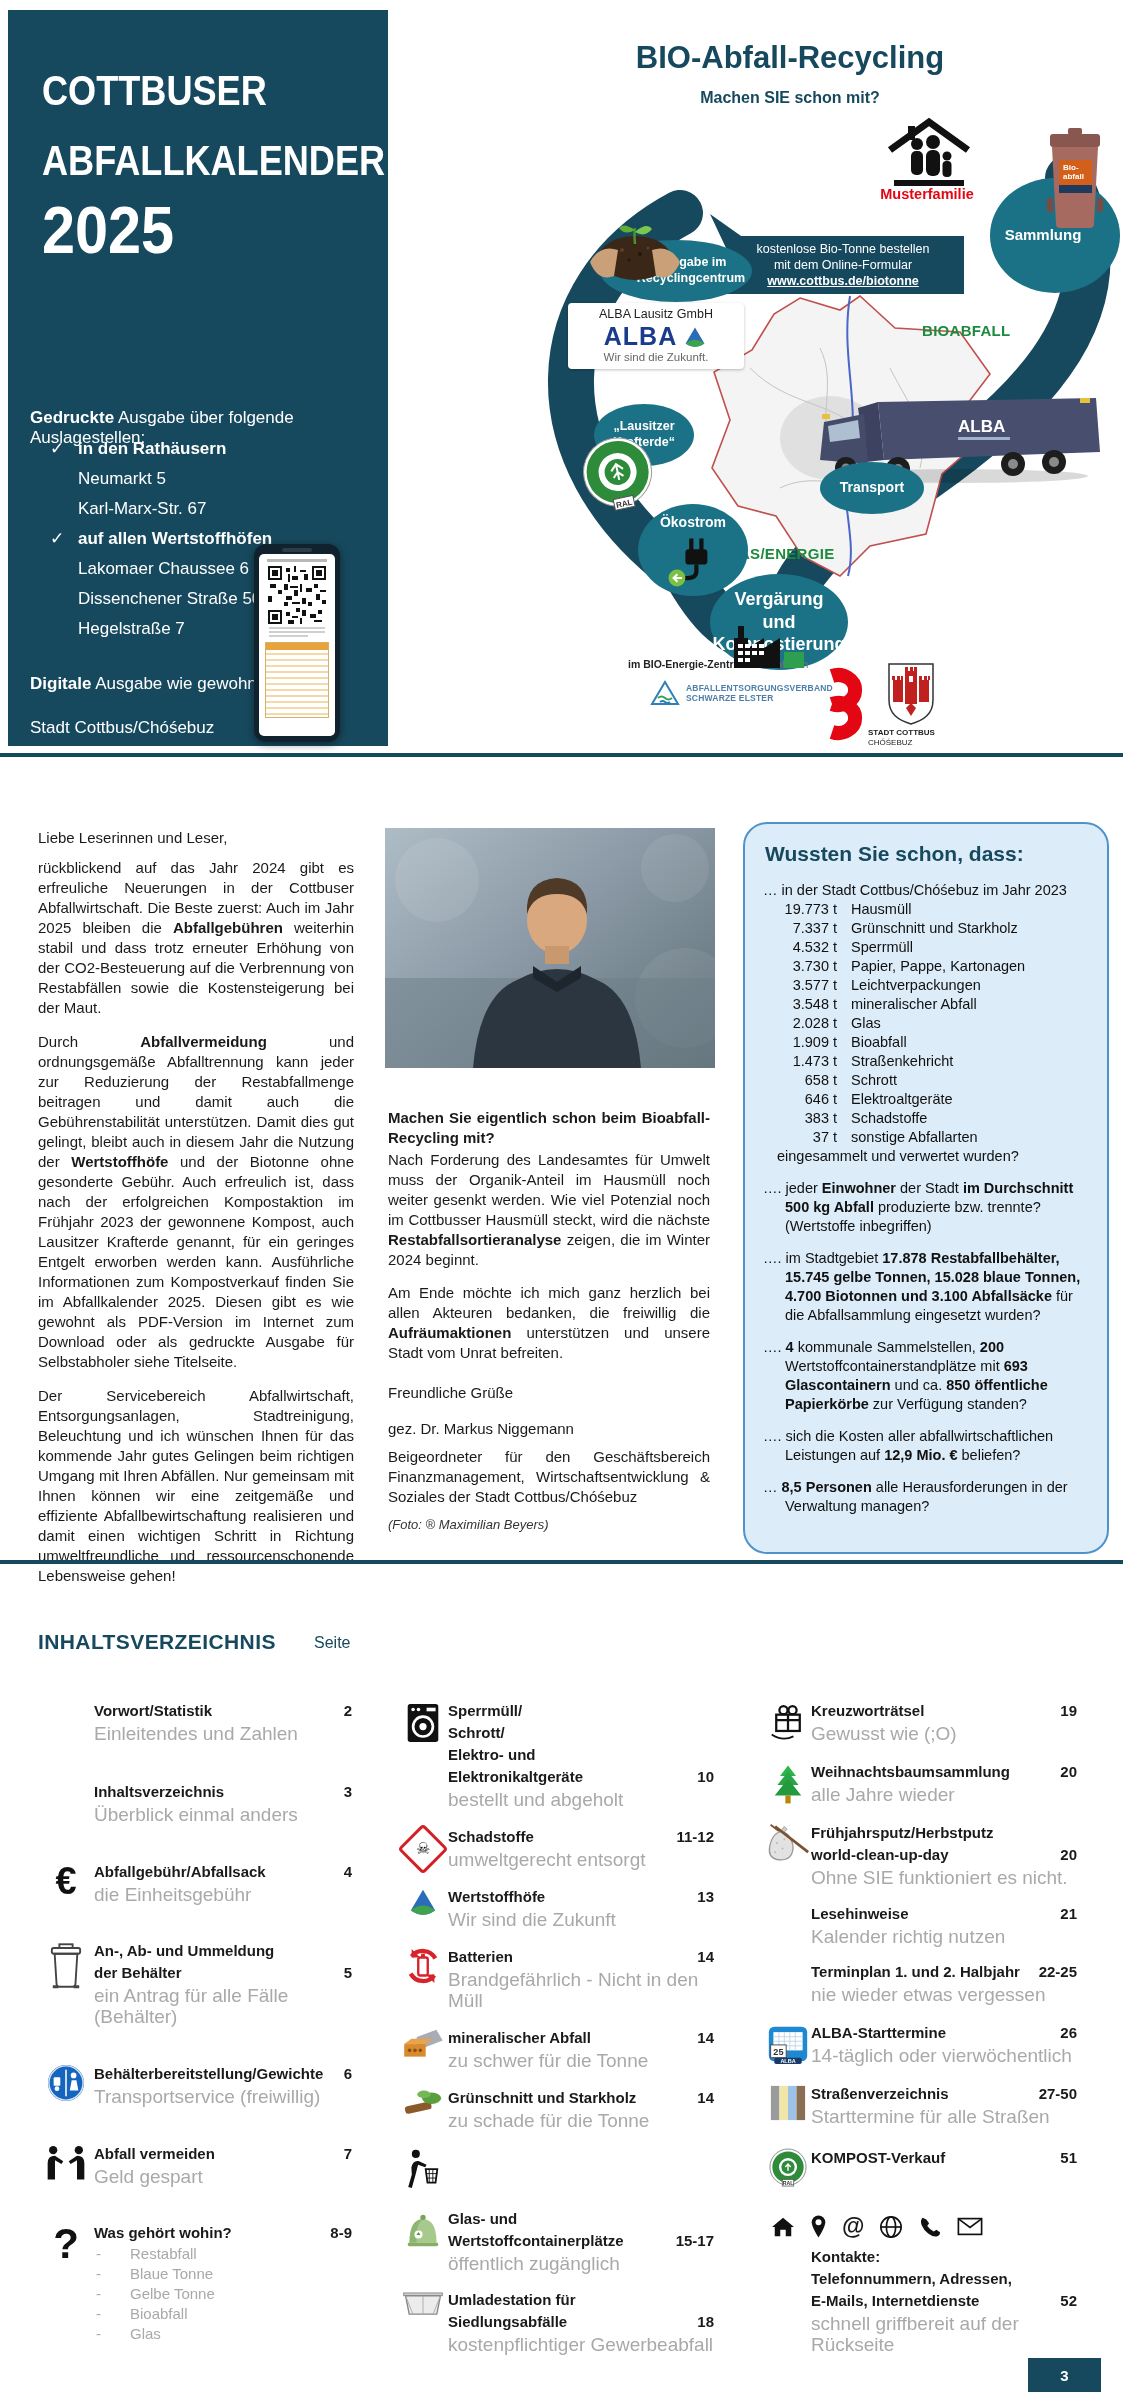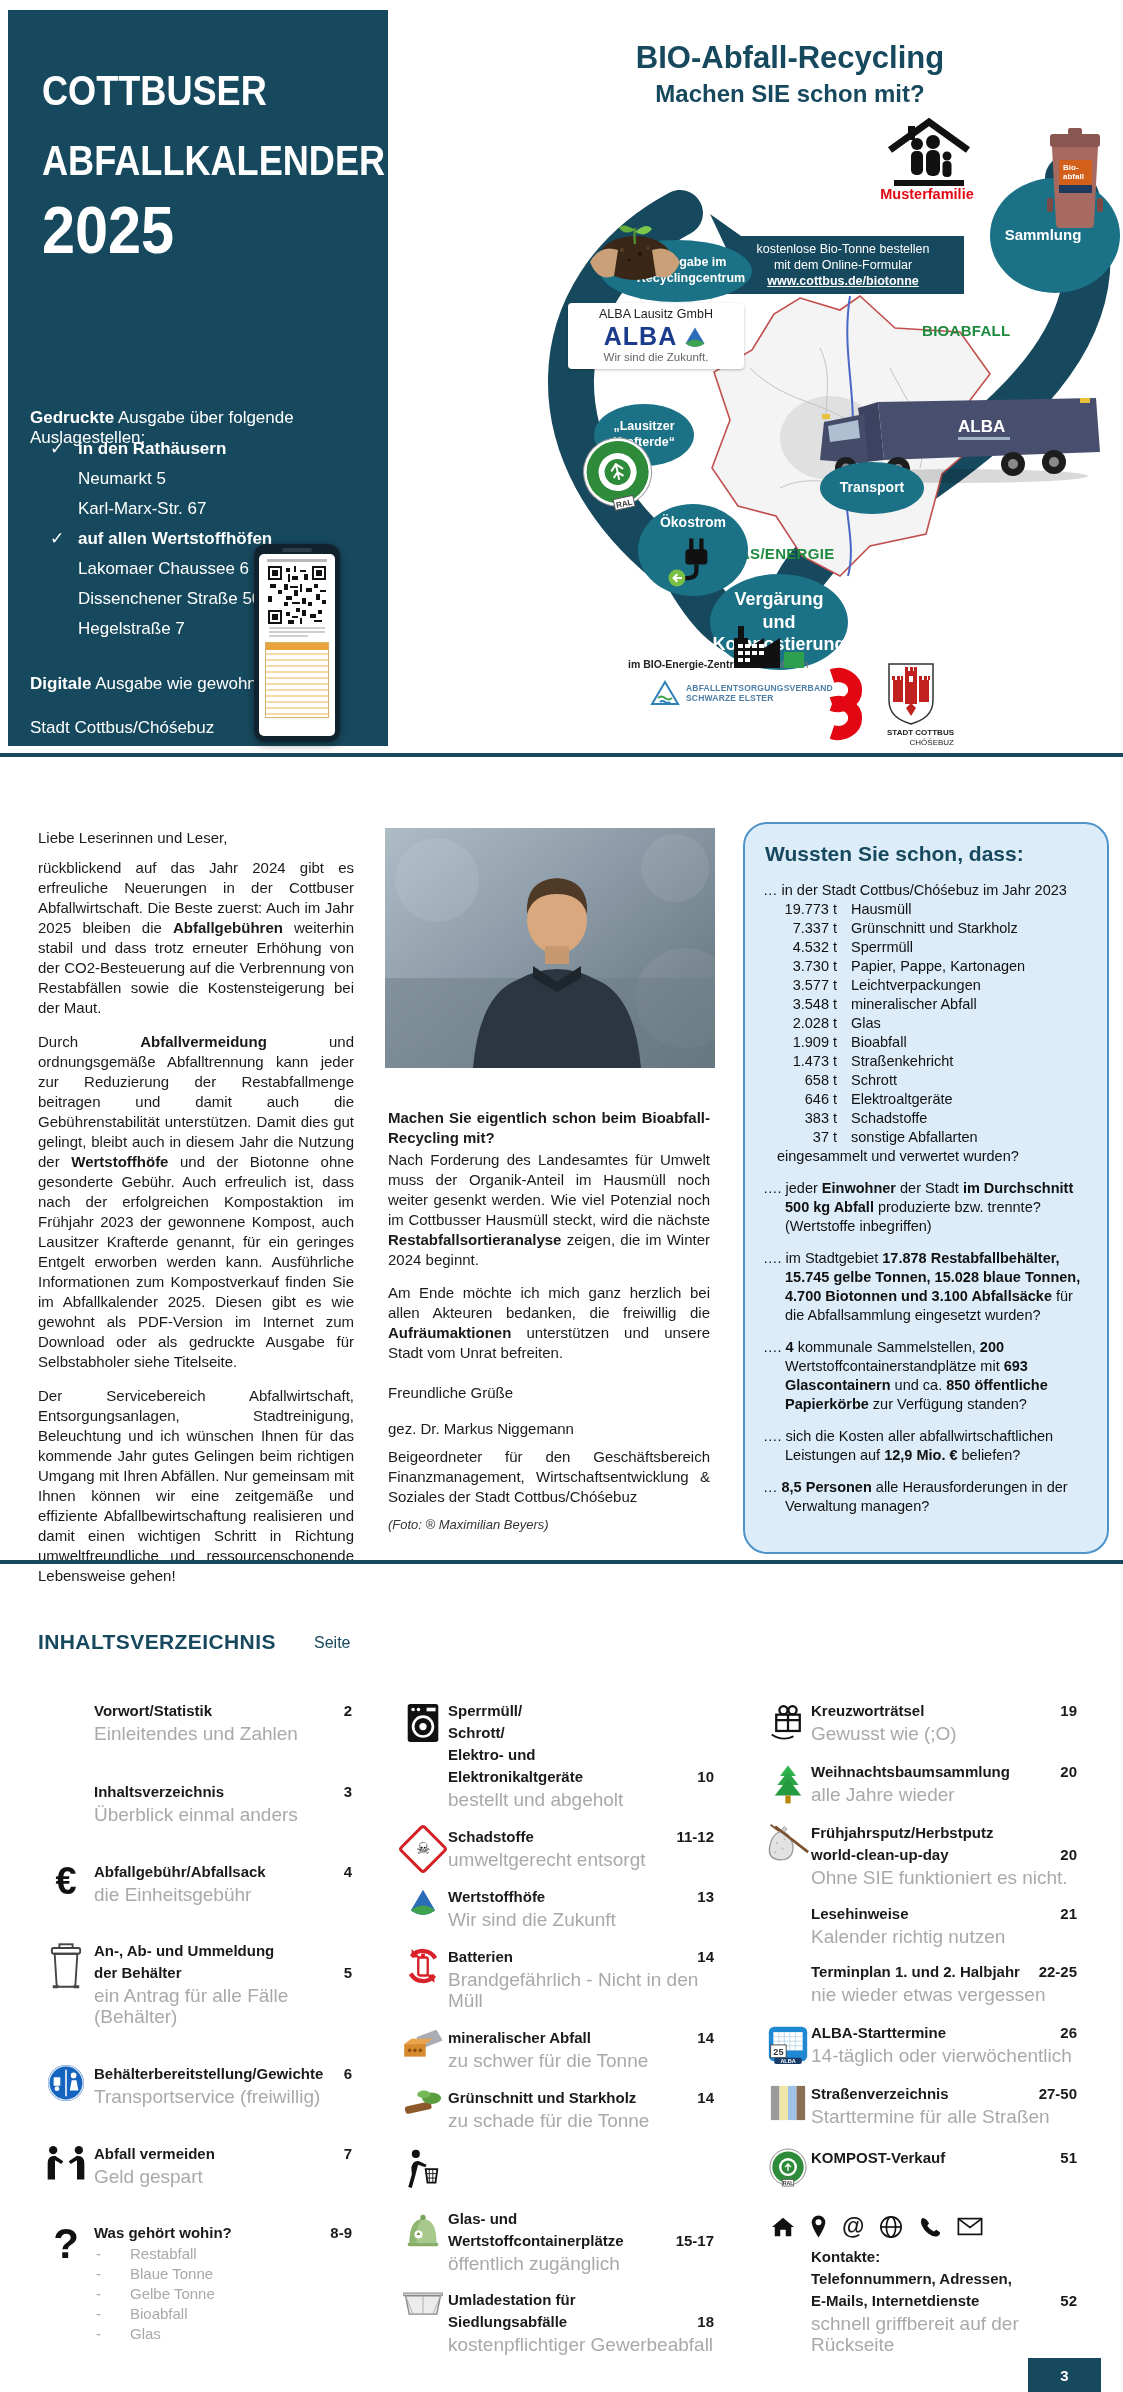--- a/index.html
+++ b/index.html
@@ -28,21 +28,21 @@
   .ph-line{width:60px;height:3px;background:#b8b8b8;margin-bottom:4px}
   .ph-lines{width:56px;margin-top:3px}
   .ph-lines div{height:2px;background:#cfcfcf;margin-bottom:2px}
   .mini-cal{width:62px;height:74px;margin-top:3px;border:1px solid #d8b06a;background:
      repeating-linear-gradient(to bottom,#fff 0 4px,#f5d9a8 4px 6px);position:relative}
   .mini-cal::before{content:"";position:absolute;left:0;top:0;width:100%;height:7px;background:#e8a33d}
 
   
   .bio-head{position:absolute;left:470px;top:40px;width:640px;text-align:center;color:#17495e}
   .bio-title{font-size:31px;font-weight:bold}
-  .bio-sub{font-size:24px;font-weight:bold;margin-top:4px}
+  .bio-sub{font-size:16px;font-weight:bold;margin-top:13px}
 
   .diagram{position:absolute;left:380px;top:118px}
   .bub{position:absolute;background:#1b7186;border-radius:50%;color:#fff;font-weight:bold;
        display:flex;flex-direction:column;align-items:center;justify-content:center;text-align:center;line-height:1.25}
   .glabel{position:absolute;color:#1e8a3e;font-weight:bold;font-size:15px;letter-spacing:.3px}
   .banner{position:absolute;left:722px;top:236px;width:242px;height:58px;background:#17495e;color:#fff;
           clip-path:polygon(0 0,100% 0,100% 100%,0 100%,8% 50%);text-align:center;font-size:12.5px;line-height:16px;padding-top:5px;box-sizing:border-box}
   .banner a{color:#fff;font-weight:bold;text-decoration:underline}
   .muster{position:absolute;left:860px;top:186px;width:134px;text-align:center;color:#e30613;font-weight:bold;font-size:14.5px}
   .hands{position:absolute;left:582px;top:190px;width:106px;height:106px;border-radius:50%;
@@ -50,21 +50,21 @@
   .alba-card{position:absolute;left:568px;top:303px;width:176px;height:66px;background:#fff;border-radius:4px;
              box-shadow:0 1px 3px rgba(0,0,0,.25);text-align:center;padding-top:4px;box-sizing:border-box;z-index:3}
   .alba-co{font-size:12.5px;color:#222}
   .alba-brandrow{display:flex;align-items:center;justify-content:center;gap:5px;margin-top:1px}
   .alba-brand{font-size:25px;font-weight:bold;color:#1b3c8c;letter-spacing:1px}
   .alba-slogan{font-size:11.5px;color:#666;margin-top:0px}
   .zentrum{position:absolute;left:628px;top:658px;width:190px;font-size:10.5px;color:#222}
   .zentrum .gr{color:#777}
   .aev{position:absolute;left:650px;top:680px;display:flex;gap:6px;align-items:center}
   .aev-txt{font-size:8.5px;font-weight:bold;color:#4d7fa8;line-height:10px;letter-spacing:.2px}
-  .crest-cap{position:absolute;left:868px;top:728px;width:86px;text-align:right;font-size:8px;line-height:10px;color:#222}
+  .crest-cap{position:absolute;left:868px;top:728px;width:86px;text-align:left;font-size:8px;line-height:10px;color:#222}
 
   .rule{position:absolute;left:0;width:1123px;height:4px;background:#17495e}
 
   
   .col1{position:absolute;left:38px;top:828px;width:316px;font-size:15px;line-height:20px;text-align:justify}
   .col1 p{margin:0 0 14px 0}
   .photo{position:absolute;left:385px;top:828px;width:330px;height:240px;overflow:hidden;
          background:linear-gradient(140deg,#aebcc6 0%,#8b9aa6 45%,#5f7078 100%)}
   .col2{position:absolute;left:388px;top:1108px;width:322px;font-size:15px;line-height:20px;text-align:justify}
   .col2 .h{font-weight:bold;margin:0 0 2px 0}

